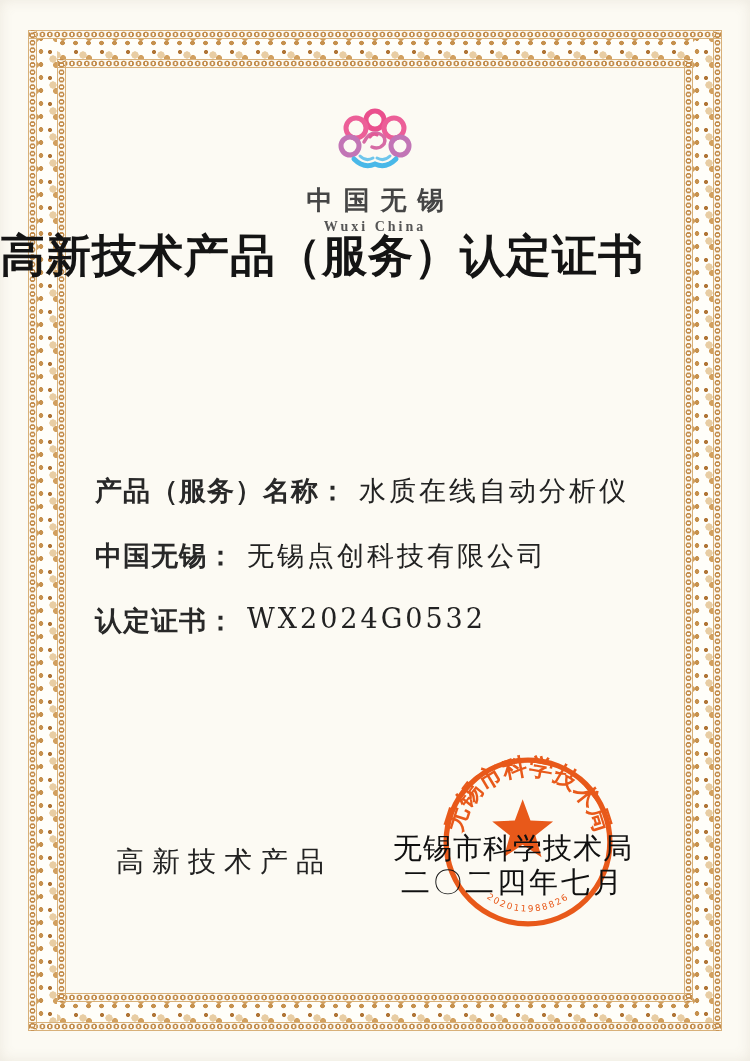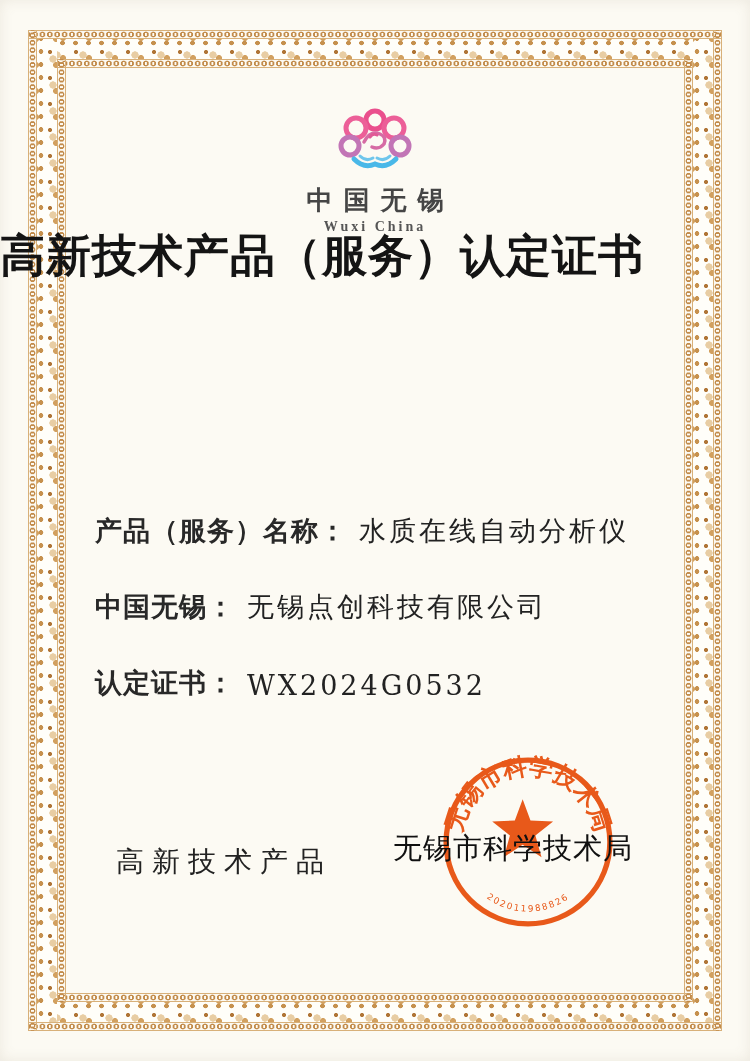--- a/index.html
+++ b/index.html
@@ -71,21 +71,21 @@
   
   .title {
     position:absolute; top:226px; left:0; right:0;
     text-align:left; font-size:45px; font-weight:900;
     color:#141414; letter-spacing:1px;
     font-family:"DejaVu Serif", serif;
   }
 
   
   .fields { position:absolute; left:95px; top:473px; right:80px; }
-  .field-row { display:flex; align-items:flex-end; height:36px; margin-bottom:29px;margin-top:40px; }
+  .field-row { display:flex; align-items:flex-start; height:36px; margin-bottom:29px; }
   .field-label {
     font-size:27px; font-weight:bold; color:#282828;
     font-family:"Liberation Sans", sans-serif; letter-spacing:1px; white-space:nowrap;
   }
   .field-value {
     font-size:27px; color:#222; margin-left:12px; letter-spacing:3px;
     font-family:"DejaVu Serif", serif; white-space:nowrap;
   }
 
   
@@ -170,15 +170,16 @@
       <textPath href="#sealArc" startOffset="50%" text-anchor="middle">无锡市科学技术局</textPath>
     </text>
     <path id="sealNum" d="M -48,62 A 79 79 0 0 0 48,62" fill="none"></path>
     <text fill="#e7510f" font-size="10" letter-spacing="2" font-family="DejaVu Sans, sans-serif">
       <textPath href="#sealNum" startOffset="50%" text-anchor="middle">202011988826</textPath>
     </text>
   </svg>
 
   <div class="issuer-block">
     <div class="issuer-name">无锡市科学技术局</div>
+    <div class="issue-date">二〇二四年七月</div>
   </div>
 
 </div>
 
 </body></html>

